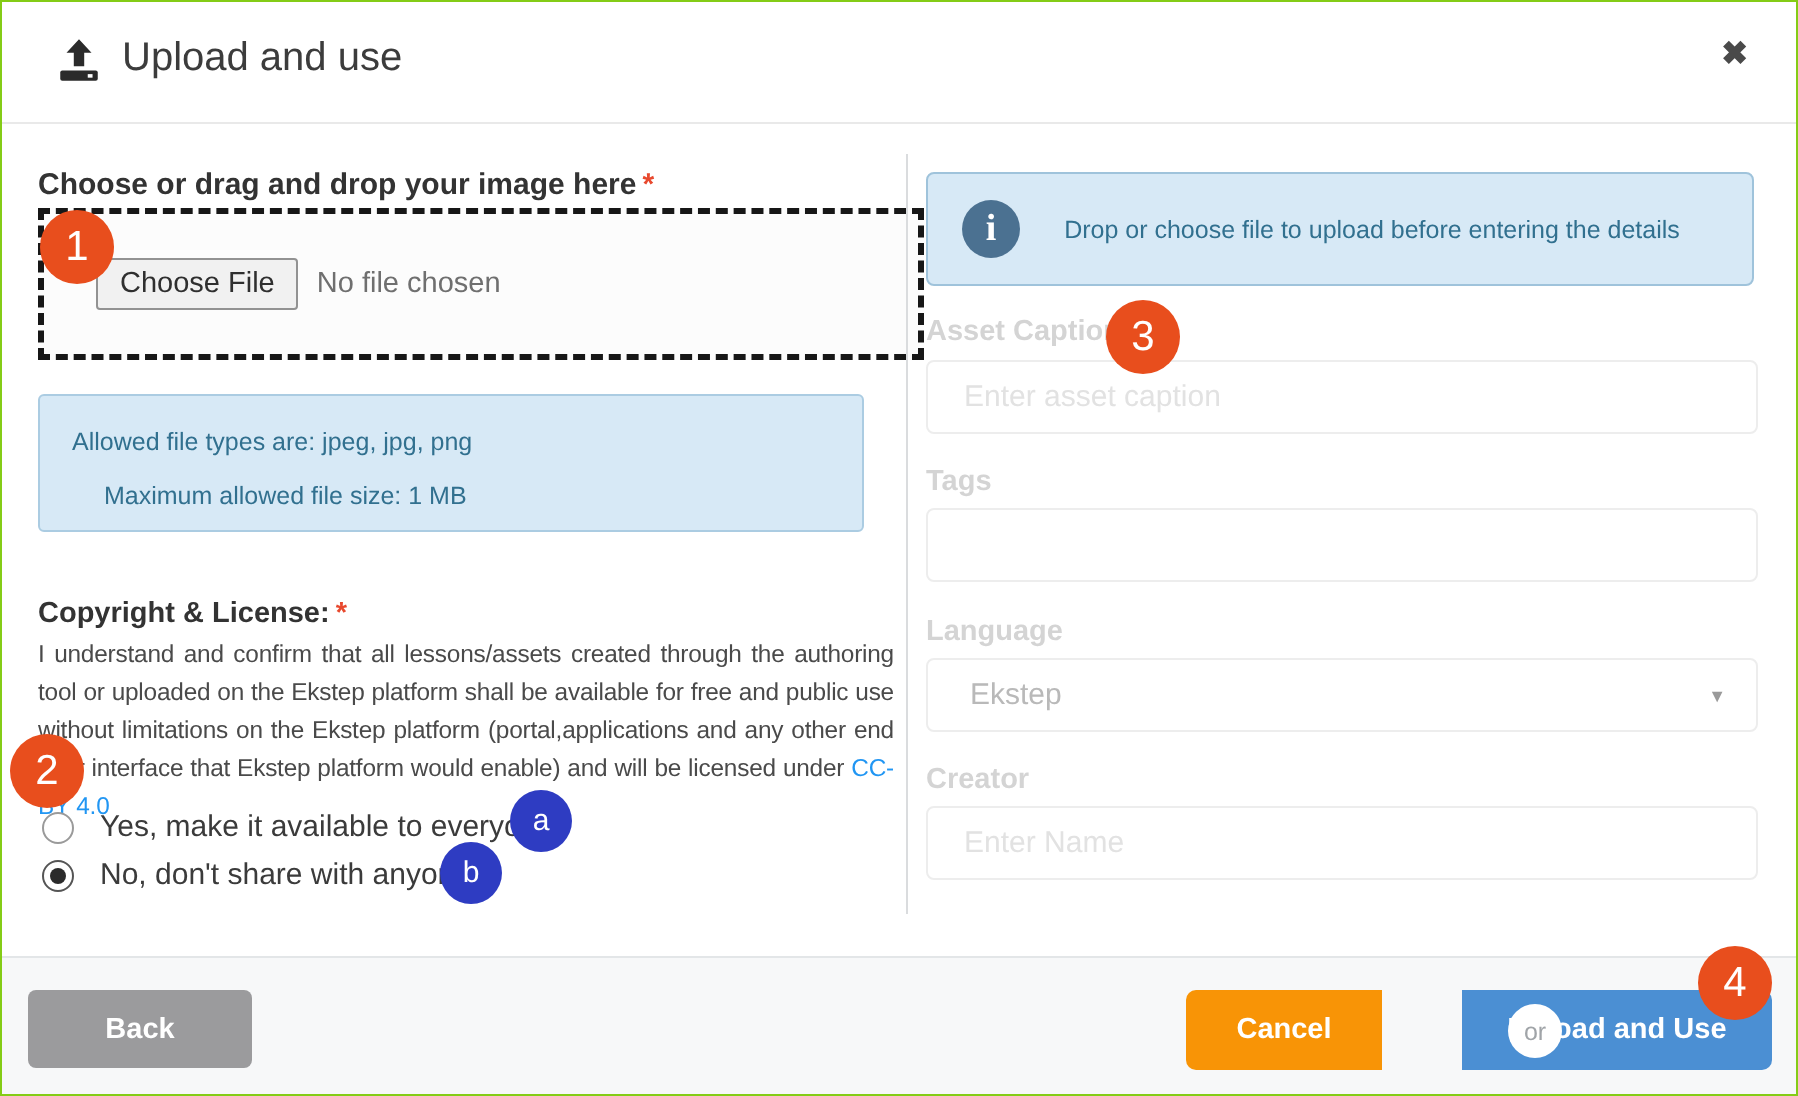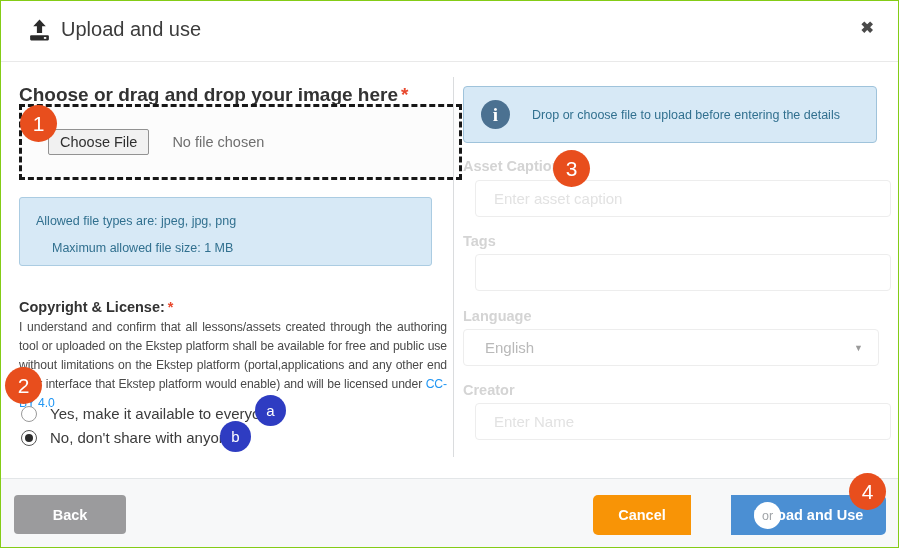--- a/index.html
+++ b/index.html
@@ -6,23 +6,23 @@
   body{font-family:"Liberation Sans", sans-serif;}
   .modal{position:relative;width:897px;height:546px;background:#fff;border:1px solid #84cc16;overflow:hidden;}
 
   
   .header{position:absolute;top:0;left:0;right:0;height:60px;background:#fff;border-bottom:1px solid #e9e9e9;}
   .upload-icon{position:absolute;left:26px;top:17px;width:25px;height:25px;}
   .title{position:absolute;left:60px;top:17px;font-size:20px;color:#3c3c3c;}
   .close{position:absolute;right:24px;top:19px;font-size:16px;color:#4a4a4a;font-weight:bold;cursor:pointer;line-height:1;}
 
   
-  .upload-label{position:absolute;left:18px;top:83px;font-size:19px;font-weight:bold;color:#333;}
+  .upload-label{position:absolute;left:18px;top:83px;font-size:15px;font-weight:bold;color:#333;}
   .req{color:#e8492e;margin-left:3px;font-weight:bold;}
-  .dropzone{position:absolute;left:18px;top:103px;width:411px;height:70px;border:3px dashed #171717;background:#fcfcfc;display:flex;align-items:center;padding-left:26px;gap:23px;box-sizing:content-box;}
+  .dropzone{position:absolute;left:18px;top:103px;width:411px;height:70px;border:3px dashed #171717;background:#fcfcfc;display:flex;align-items:center;padding-left:26px;gap:9px;box-sizing:content-box;}
   .choose-btn{font-size:14.5px;color:#2f2f2f;background:#f1f1f1;border:1px solid #929292;border-radius:2px;padding:4px 11px;cursor:pointer;font-family:"Liberation Sans",sans-serif;}
   .no-file{font-size:14.5px;color:#6f6f6f;}
 
   .info-box{position:absolute;left:18px;top:196px;width:413px;height:69px;background:var(--info-bg,#d9e8f4);border:1px solid #abcce2;border-radius:3px;box-sizing:border-box;text-align:right;}
   .info-box .ln1{position:absolute;left:16px;top:16px;font-size:12.5px;color:var(--info-text,#31708f);}
   .info-box .ln2{position:absolute;left:16px;top:43px;font-size:12.5px;color:var(--info-text,#31708f);margin-left:16px;}
 
   .lic-head{position:absolute;left:18px;top:298px;font-size:14.5px;font-weight:bold;color:#333;}
   .lic-body{position:absolute;left:18px;top:317px;width:428px;font-size:12.2px;line-height:19px;color:#4a4a4a;text-align:justify;letter-spacing:-0.1px;}
   .cc-link{color:#2196f3;text-decoration:none;cursor:pointer;}
@@ -33,21 +33,21 @@
   .radio.checked::after{content:"";position:absolute;left:3px;top:3px;width:8px;height:8px;border-radius:50%;background:#2b2b2b;}
 
   .vdivider{position:absolute;left:452px;top:76px;width:1px;height:380px;background:#dadcde;}
 
   
   .banner{position:absolute;left:462px;top:85px;width:414px;height:57px;background:var(--info-bg,#d7e9f6);border:1px solid #9fc3db;border-radius:4px;display:flex;align-items:center;box-sizing:border-box;}
   .info-ic{margin-left:17px;width:29px;height:29px;border-radius:50%;background:#4b7191;color:#fff;font-weight:bold;font-size:19px;font-family:"Liberation Serif",serif;display:flex;align-items:center;justify-content:center;flex:0 0 auto;}
   .banner-txt{flex:1;text-align:center;font-size:12.5px;color:var(--info-text,#31708f);padding-right:14px;}
 
   .f-label{position:absolute;left:462px;font-size:14.5px;font-weight:bold;color:#d4d4d4;}
-  .f-input{position:absolute;left:474px;width:416px;height:37px;border:1px solid #ededed;border-radius:4px;background:#fff;box-sizing:border-box;font-size:15px;color:#9b9b9b;padding:0 12px 0 18px;font-family:"Liberation Sans",sans-serif;outline:none;}
+  .f-input{position:absolute;left:462px;width:416px;height:37px;border:1px solid #ededed;border-radius:4px;background:#fff;box-sizing:border-box;font-size:15px;color:#9b9b9b;padding:0 12px 0 18px;font-family:"Liberation Sans",sans-serif;outline:none;}
   .f-input::placeholder{color:#e2e2e2;opacity:1;}
   .f-select{position:absolute;left:462px;width:416px;height:37px;border:1px solid #ededed;border-radius:4px;background:#fff;box-sizing:border-box;display:flex;align-items:center;padding-left:21px;font-size:15px;color:#b9b9b9;}
   .sel-arrow{position:absolute;right:15px;font-size:9px;color:#9a9a9a;}
 
   
   .footer{position:absolute;left:0;right:0;top:477px;height:69px;background:#f7f8f9;border-top:1px solid #e3e6e8;}
   .btn{position:absolute;border:none;color:#fff;font-weight:bold;font-size:14.5px;cursor:pointer;font-family:"Liberation Sans",sans-serif;}
   .back-btn{left:13px;top:16px;width:112px;height:39px;background:#9b9b9d;border-radius:4px;}
   .cancel-btn{left:592px;top:16px;width:98px;height:40px;background:var(--accent-orange,#f89406);border-radius:5px 0 0 5px;}
   .upload-btn{left:730px;top:16px;width:155px;height:40px;background:var(--accent-blue,#4b8fd3);border-radius:0 5px 5px 0;}
@@ -117,21 +117,21 @@
   </div>
 
   <div class="f-label lab1">Asset Caption</div>
   <input class="f-input in1" type="text" disabled="" placeholder="Enter asset caption" style="">
 
   <div class="f-label lab2">Tags</div>
   <input class="f-input in2" type="text" disabled="" placeholder="" style="">
 
   <div class="f-label lab3">Language</div>
   <div class="f-select in3">
-    <span>English</span>
+    <span>Ekstep</span>
     <span class="sel-arrow">▼</span>
   </div>
 
   <div class="f-label lab4">Creator</div>
   <input class="f-input in4" type="text" disabled="" placeholder="Enter Name" style="">
 
   <div class="footer">
     <button class="btn back-btn">Back</button>
     <button class="btn cancel-btn">Cancel</button>
     <div class="or-circle">or</div>

